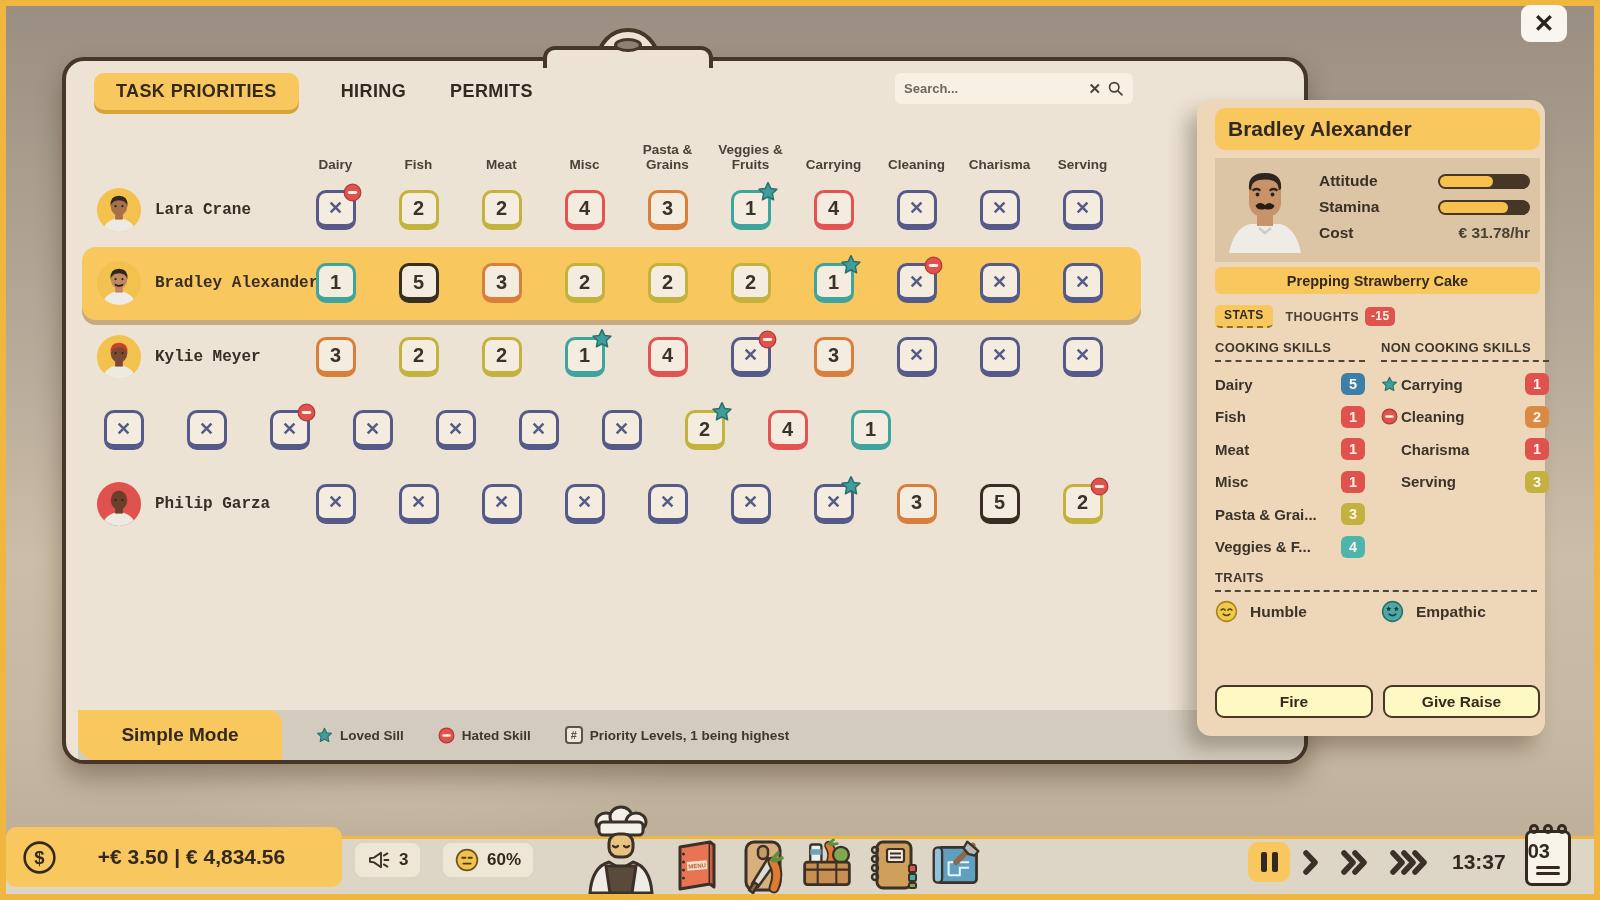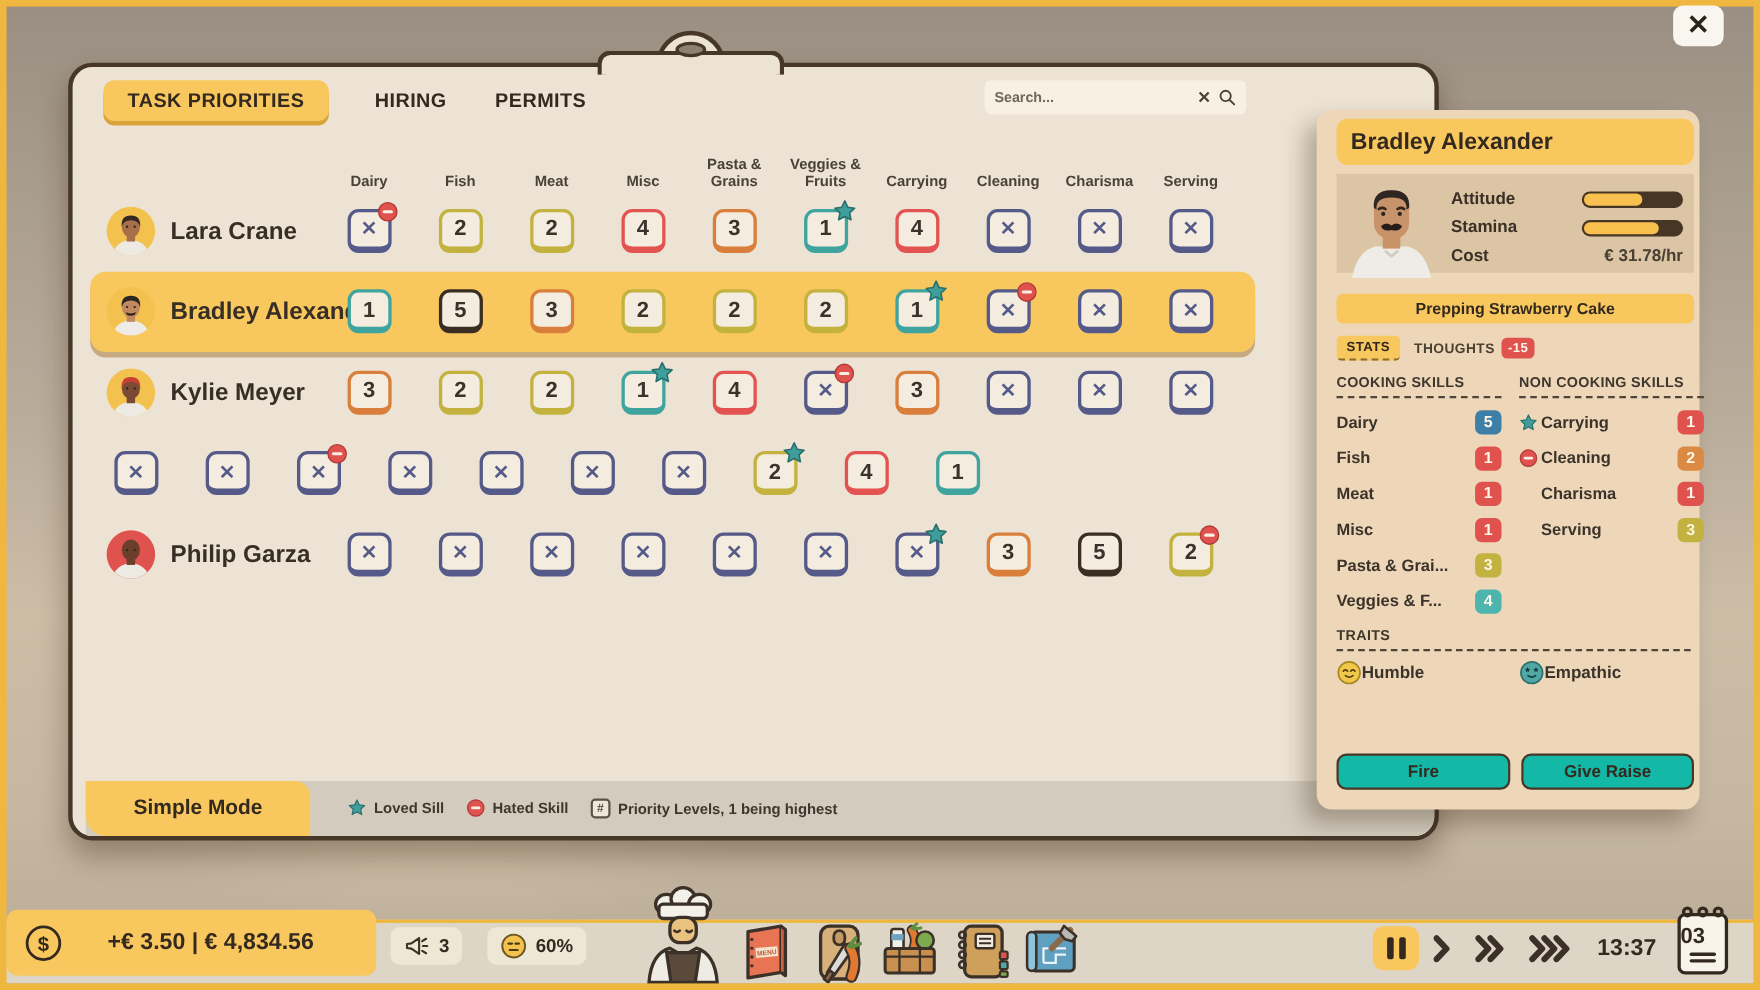--- a/index.html
+++ b/index.html
@@ -43,47 +43,47 @@
 
   .col-headers { position:absolute; left:228px; top:58px; display:flex; }
   .col-header { width:83px; height:54px; display:flex; align-items:flex-end; justify-content:center; text-align:center;
     font-size:13.5px; font-weight:bold; color:#4a4238; line-height:1.15; padding:0 7px; }
 
   .staff-rows { position:absolute; left:16px; top:112px; width:1059px; }
   .staff-row { height:73.5px; display:flex; align-items:center; position:relative; border-radius:14px; }
   .staff-row.selected { background:var(--accent-yellow); box-shadow:0 5px 0 rgba(150,100,30,.45); }
   .who { width:212px; display:flex; align-items:center; gap:13px; padding-left:14px; }
   .avatar { width:46px; height:46px; flex:none; } .avatar svg { width:46px; height:46px; display:block; }
-  .staff-name { font-size:22px; font-weight:bold; color:#372e25; white-space:nowrap; }
+  .staff-name { font-size:16px; font-weight:bold; color:#372e25; white-space:nowrap;font-family:Liberation Mono, monospace; }
   .cells { display:flex; }
   .cellwrap { width:83px; display:flex; justify-content:center; }
   .tile { position:relative; width:40px; height:40px; background:#f3ecdf; border:3px solid #999;
     border-bottom-width:6px; border-radius:10px; display:flex; align-items:center; justify-content:center; cursor:pointer; }
   .tile .ng { font-size:20px; font-weight:bold; color:#3a332b; line-height:1; }
   .tile .xg { font-size:18px; font-weight:bold; line-height:1; }
   .badge { position:absolute; width:19px; height:19px; }
   .badge svg { width:19px; height:19px; }
   .badge.minus { top:-10px; right:-9px; }
   .badge.star { top:-12px; right:-11px; width:22px; height:22px; } .badge.star svg { width:22px; height:22px; }
 
   .panel-footer { position:absolute; left:12px; right:0; bottom:0; height:50px; background:#d3ccbe; display:flex; align-items:center; }
   .mode-btn { width:204px; height:50px; background:var(--accent-yellow); border-radius:0 14px 0 18px;
     display:flex; align-items:center; justify-content:center; font-size:19px; font-weight:bold; color:#33291f; cursor:pointer; }
-  .legend { display:flex; align-items:flex-start; gap:20px; margin-left:34px; }
+  .legend { display:flex; align-items:center; gap:34px; margin-left:34px; }
   .legend-item { display:flex; align-items:center; gap:7px; font-size:13.5px; font-weight:bold; color:#3f372d; }
   .legend-item .ic svg { width:17px; height:17px; }
   .hash-box { width:18px; height:18px; border:2px solid #5a5347; border-radius:4px; display:flex; align-items:center;
     justify-content:center; font-size:11px; font-weight:bold; color:#5a5347; background:#efe8da; }
 
   
   .detail-panel { position:absolute; left:1197px; top:100px; width:348px; height:636px; background:var(--detail-bg);
     border-radius:14px; z-index:20; box-shadow:-10px 12px 20px rgba(45,28,10,.3); }
   .detail-header { position:absolute; left:18px; right:5px; top:8px; height:42px; background:var(--accent-yellow);
     border-radius:10px; display:flex; align-items:center; padding-left:13px; font-size:21px; font-weight:bold; color:#33291f; }
-  .portrait-card { position:absolute; left:18px; right:5px; top:58px; height:90px; background:#dcc5a4; border-radius:0; }
+  .portrait-card { position:absolute; left:18px; right:5px; top:58px; height:104px; background:#dcc5a4; border-radius:0; }
   .portrait { position:absolute; left:4px; top:4px; width:92px; height:91px; overflow:hidden; border-radius:8px; }
   .portrait svg { width:92px; height:91px; display:block; }
   .stat-rows { position:absolute; left:104px; right:10px; top:10px; }
   .stat-row { display:flex; align-items:center; height:26px; }
   .stat-label { flex:1; font-size:15.5px; font-weight:bold; color:#3b3027; }
   .stat-value { font-size:15.5px; font-weight:bold; color:#4a4034; }
   .bar { width:92px; height:15px; background:#473525; border-radius:8px; position:relative; }
   .bar .fill { position:absolute; left:2px; top:2px; bottom:2px; background:#f8c14f; border-radius:6px; }
   .activity-banner { position:absolute; left:18px; right:5px; top:167px; height:27px; background:var(--accent-yellow);
     border-radius:6px; display:flex; align-items:center; justify-content:center; font-size:14.5px; font-weight:bold; color:#33291f; }
@@ -99,24 +99,24 @@
   .col-head { font-size:13px; font-weight:bold; color:#3f372d; letter-spacing:.3px; border-bottom:2px dashed #4f463a;
     padding-bottom:5px; margin-bottom:6px; white-space:nowrap; }
   .skill-row { display:flex; align-items:center; height:32.5px; }
   .sk-ic { width:20px; display:inline-flex; } .sk-ic svg { width:17px; height:17px; }
   .sk-ic-empty { width:20px; }
   .sk-label { flex:1; font-size:15px; font-weight:bold; color:#3b332a; overflow:hidden; white-space:nowrap; }
   .sk-badge { min-width:24px; height:22px; border-radius:6px; color:#fdf6ea; font-size:14.5px; font-weight:bold;
     display:inline-flex; align-items:center; justify-content:center; padding:0 4px; }
   .traits-sec { position:absolute; left:18px; right:8px; top:470px; }
   .trait-rows { display:flex; margin-top:8px; }
-  .trait { display:flex; align-items:center; gap:0; font-size:15.5px; font-weight:bold; color:#3b332a; }
+  .trait { display:flex; align-items:center; gap:12px; font-size:15.5px; font-weight:bold; color:#3b332a; }
   .trait:first-child { width:166px; }
   .trait .ic svg { width:23px; height:23px; }
-  .dp-btn { position:absolute; top:585px; height:33px; background:#14b8a6; border:2px solid #463729; border-radius:9px;
+  .dp-btn { position:absolute; top:585px; height:33px; background:#fef9c3; border:2px solid #463729; border-radius:9px;
     font-family:inherit; font-size:15.5px; font-weight:bold; color:#33291f; cursor:pointer; }
   .fire-btn { left:18px; width:158px; }
   .raise-btn { left:186px; width:157px; }
 
   
   .hud-bar { position:absolute; left:0; right:0; top:836px; height:58px; background:var(--hud-bg);
     border-top:3px solid var(--frame,#efb73f); z-index:10; }
   .money-panel { position:absolute; left:6px; top:827px; width:336px; height:60px; background:var(--accent-yellow);
     border-radius:10px; z-index:12; display:flex; align-items:center; padding:0 16px; cursor:pointer; }
   .coin { width:35px; height:35px; } .coin svg { width:35px; height:35px; }

